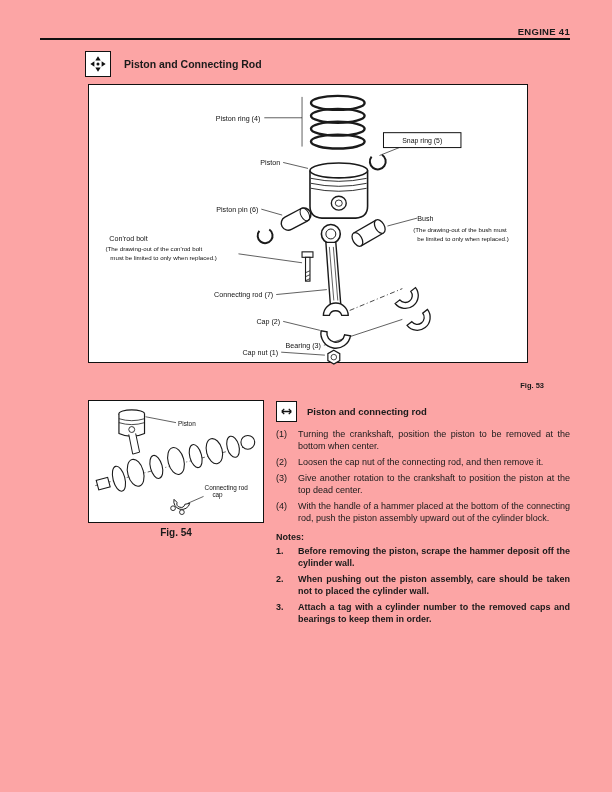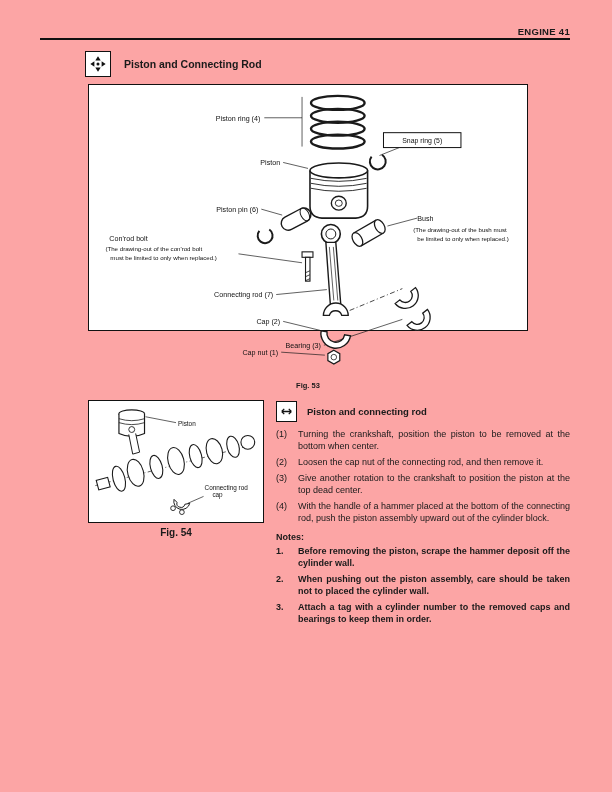--- a/index.html
+++ b/index.html
@@ -9,22 +9,22 @@
 
   .page-header { position:absolute; top:26px; right:42px; font-size:9.5px; font-weight:bold; letter-spacing:.3px; }
   .header-rule { position:absolute; top:38px; left:40px; width:530px; height:1.6px; background:#111; }
 
   .section-header { position:absolute; top:51px; left:85px; display:flex; align-items:center; gap:13px; }
   .icon-box { width:26px; height:26px; border:1.7px solid #111; background:#fff; display:flex; align-items:center; justify-content:center; flex:none; }
   .icon-box.small { width:21px; height:21px; border-width:1.4px; }
   .section-title { font-size:10.5px; font-weight:bold; }
 
   .figure-box { position:absolute; border:1.1px solid #111; background:#fff; }
-  #fig53-box { left:88px; top:84px; width:440px; height:247px; }
-  #fig53-caption { position:absolute; left:88px; top:381px; width:440px; text-align:center; font-size:7.5px; font-weight:bold; }
+  #fig53-box { left:88px; top:84px; width:440px; height:279px; }
+  #fig53-caption { position:absolute; left:104px; top:381px; width:440px; text-align:right; font-size:7.5px; font-weight:bold; }
   #fig54-box { left:88px; top:400px; width:176px; height:123px; }
   #fig54-caption { position:absolute; left:88px; top:527px; width:176px; text-align:center; font-size:10px; font-weight:bold; }
 
   .proc { position:absolute; left:276px; top:401px; width:294px; }
   .proc-header { display:flex; align-items:center; gap:10px; margin-bottom:7px; }
   .proc-title { font-size:9.5px; font-weight:bold; }
   .step { display:flex; margin-bottom:4.5px; font-size:9px; line-height:11.8px; }
   .step .num { width:22px; flex:none; }
   .step .txt { flex:1; text-align:justify; }
   .notes-title { font-size:9px; font-weight:bold; margin:7px 0 4px; }

